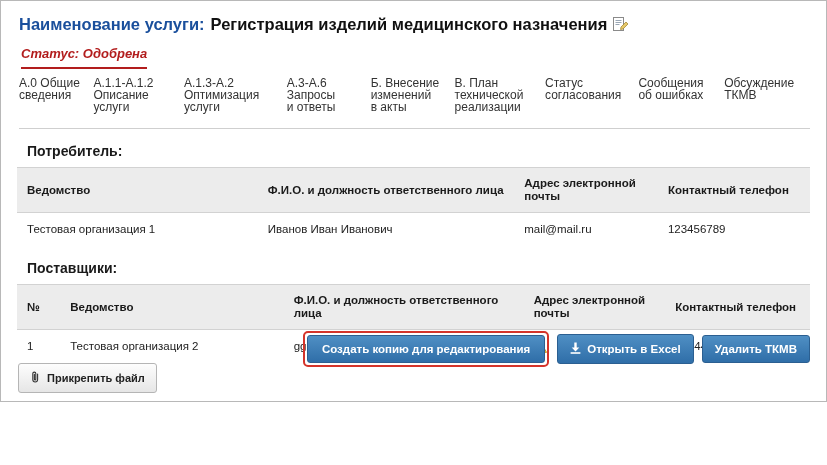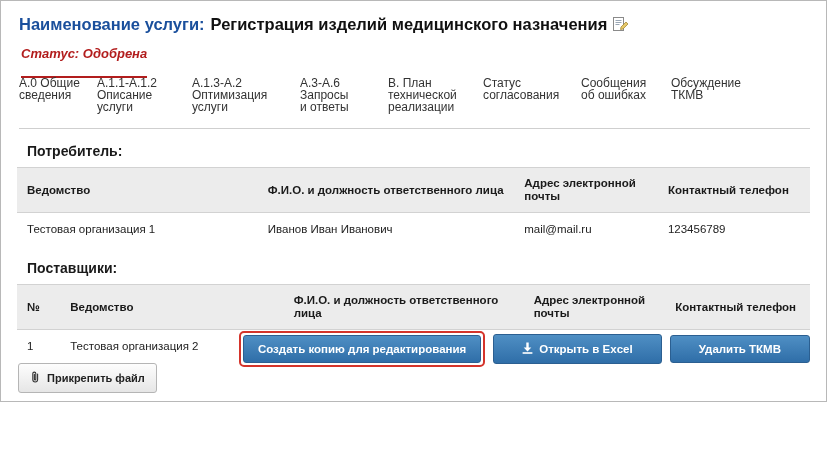--- a/index.html
+++ b/index.html
@@ -63,21 +63,21 @@
   
   .status-row {
     margin: 12px 0 0 4px;
   }
   .status-text {
     color: #b21d1d;
     font-style: italic;
     font-weight: bold;
     font-size: 13px;
     border-bottom: 2px solid #b21d1d;
-    padding-bottom: 15px;
+    padding-bottom: 6px;
   }
 
   
   .tabs {
     margin: 16px 0 0 2px;
     display: flex;
     align-items: flex-start;
     border-bottom: 1px solid #cfcfcf;
     padding-bottom: 6px;
     height: 52px;
@@ -173,21 +173,21 @@
     gap: 8px;
   }
   .btn {
     font-family: "Liberation Sans", sans-serif;
     font-size: 11.5px;
     font-weight: bold;
     color: #ffffff;
     border: 1px solid #2b5f91;
     border-radius: 3px;
     background: linear-gradient(to bottom, #4f8fc4 0%, #2f6ea8 100%);
-    padding: 7px 28px;
+    padding: 7px 12px;
     cursor: pointer;
     white-space: nowrap;
     display: inline-flex;
     align-items: center;
     gap: 6px;
   }
   .btn-primary-wrap {
     border: 2px solid #d4342b;
     border-radius: 5px;
     padding: 2px;
@@ -241,20 +241,23 @@
 сведения</div>
       <div class="tab w2">А.1.1-А.1.2
 Описание
 услуги</div>
       <div class="tab w3">А.1.3-А.2
 Оптимизация
 услуги</div>
       <div class="tab w4">А.3-А.6
 Запросы
 и ответы</div>
+      <div class="tab w5">Б. Внесение
+изменений
+в акты</div>
       <div class="tab w6">В. План
 технической
 реализации</div>
       <div class="tab w7">Статус
 согласования</div>
       <div class="tab w8">Сообщения
 об ошибках</div>
       <div class="tab w9">Обсуждение
 ТКМВ</div>
     </div>

